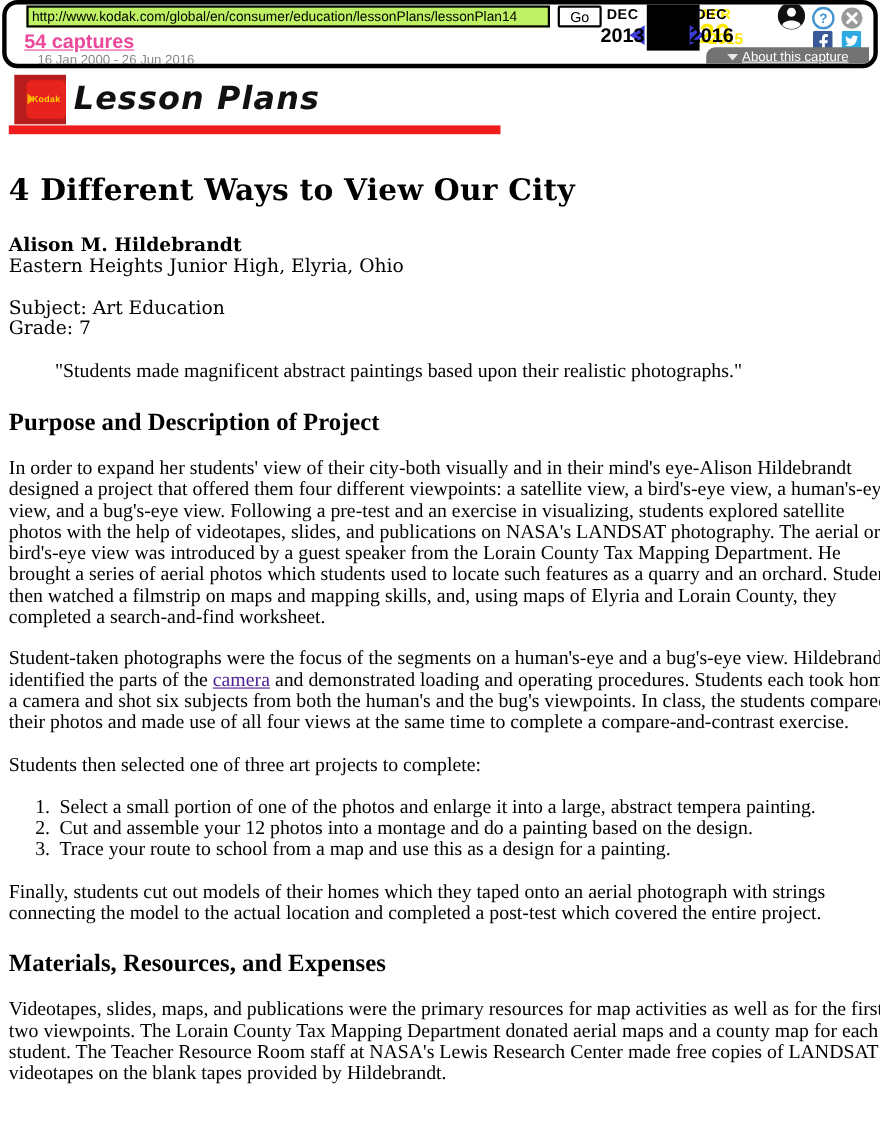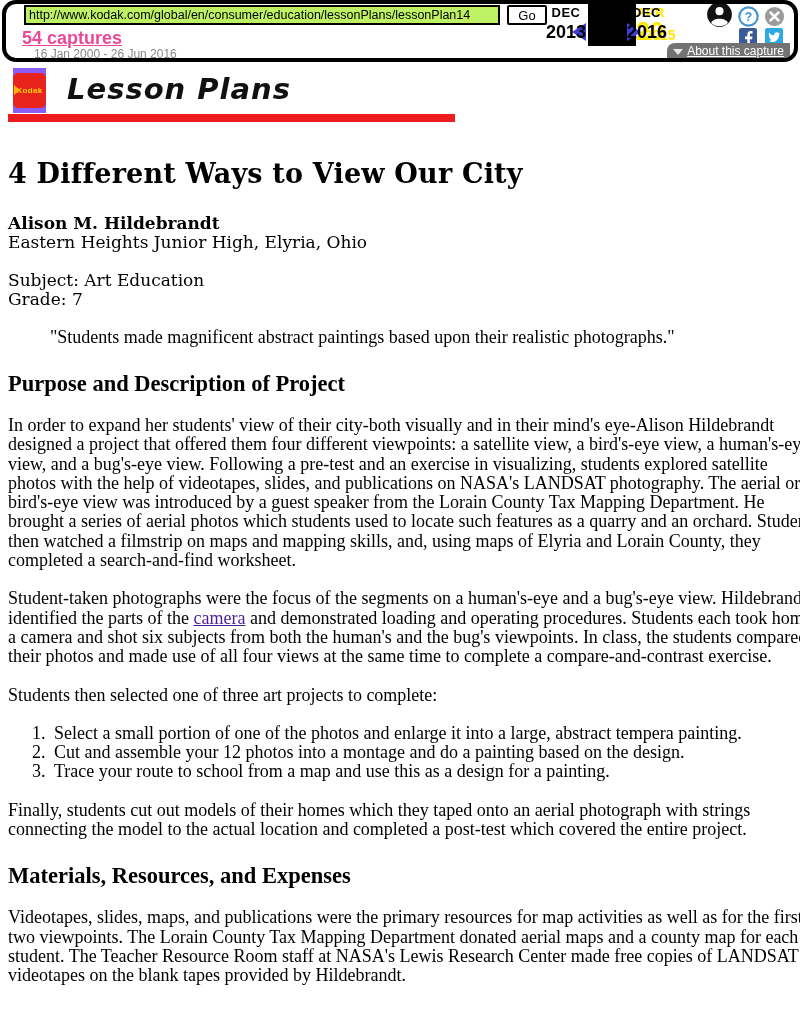--- a/index.html
+++ b/index.html
@@ -38,34 +38,34 @@
   .wb-col-next { left: 619px; width: 44px; }
   .wb-col-cur .m { color: #ffe800; }
   .wb-col-cur .d { display: block; font-size: 25px; font-weight: bold; line-height: 22px; color: #ffe800; }
   .wb-col-cur .y { font-size: 14px; color: #ffe800; }
   .wb-arrow { position: absolute; top: 23px; width: 0; height: 0; cursor: pointer;
     border-top: 9px solid transparent; border-bottom: 9px solid transparent; }
   .wb-arrow-left  { right: 2px; border-right: 14px solid #3d3dd8; }
   .wb-arrow-right { left: 2px;  border-left: 14px solid #3d3dd8; }
   .wb-icon { position: absolute; cursor: pointer; }
   .wb-about {
-    position: absolute; right: 4px; bottom: -4px; height: 19px; width: 123px;
+    position: absolute; right: 4px; bottom: -4px; height: 19px; width: 148px;
     background: #737373; border-radius: 8px 0 0 0; color: #fff;
     font-size: 12px; line-height: 17px; text-align: center; cursor: pointer;
   }
   .wb-about .tri { display: inline-block; width: 0; height: 0; margin-right: 4px;
     border-left: 5px solid transparent; border-right: 5px solid transparent;
     border-top: 6px solid #e8e8e8; vertical-align: middle; }
   .wb-about .lbl { text-decoration: underline; }
 
   
   .banner { position: absolute; left: 0; top: 66px; width: 460px; height: 58px; }
   .kodak-box {
-    position: absolute; left: 13px; top: 2px; width: 33px; height: 45px;
-    background: #8b5cf6; display: flex; align-items: center; justify-content: flex-start;
+    position: absolute; left: 13px; top: 2px; width: 47px; height: 45px;
+    background: #b91c1c; display: flex; align-items: center; justify-content: flex-end;
   }
   .kodak-red {
     position: relative; width: 36px; height: 35px; background: #e8231d;
     border-radius: 5px; display: flex; align-items: center; justify-content: center;
   }
   .kodak-red .chev { position: absolute; left: 1px; top: 12px; width: 0; height: 0;
     border-top: 5px solid transparent; border-bottom: 5px solid transparent;
     border-left: 6px solid #ffb400; }
   .kodak-red .ktext { color: #ffd400; font-family: "Liberation Sans", sans-serif;
     font-size: 8px; font-weight: bold; letter-spacing: .3px; }

